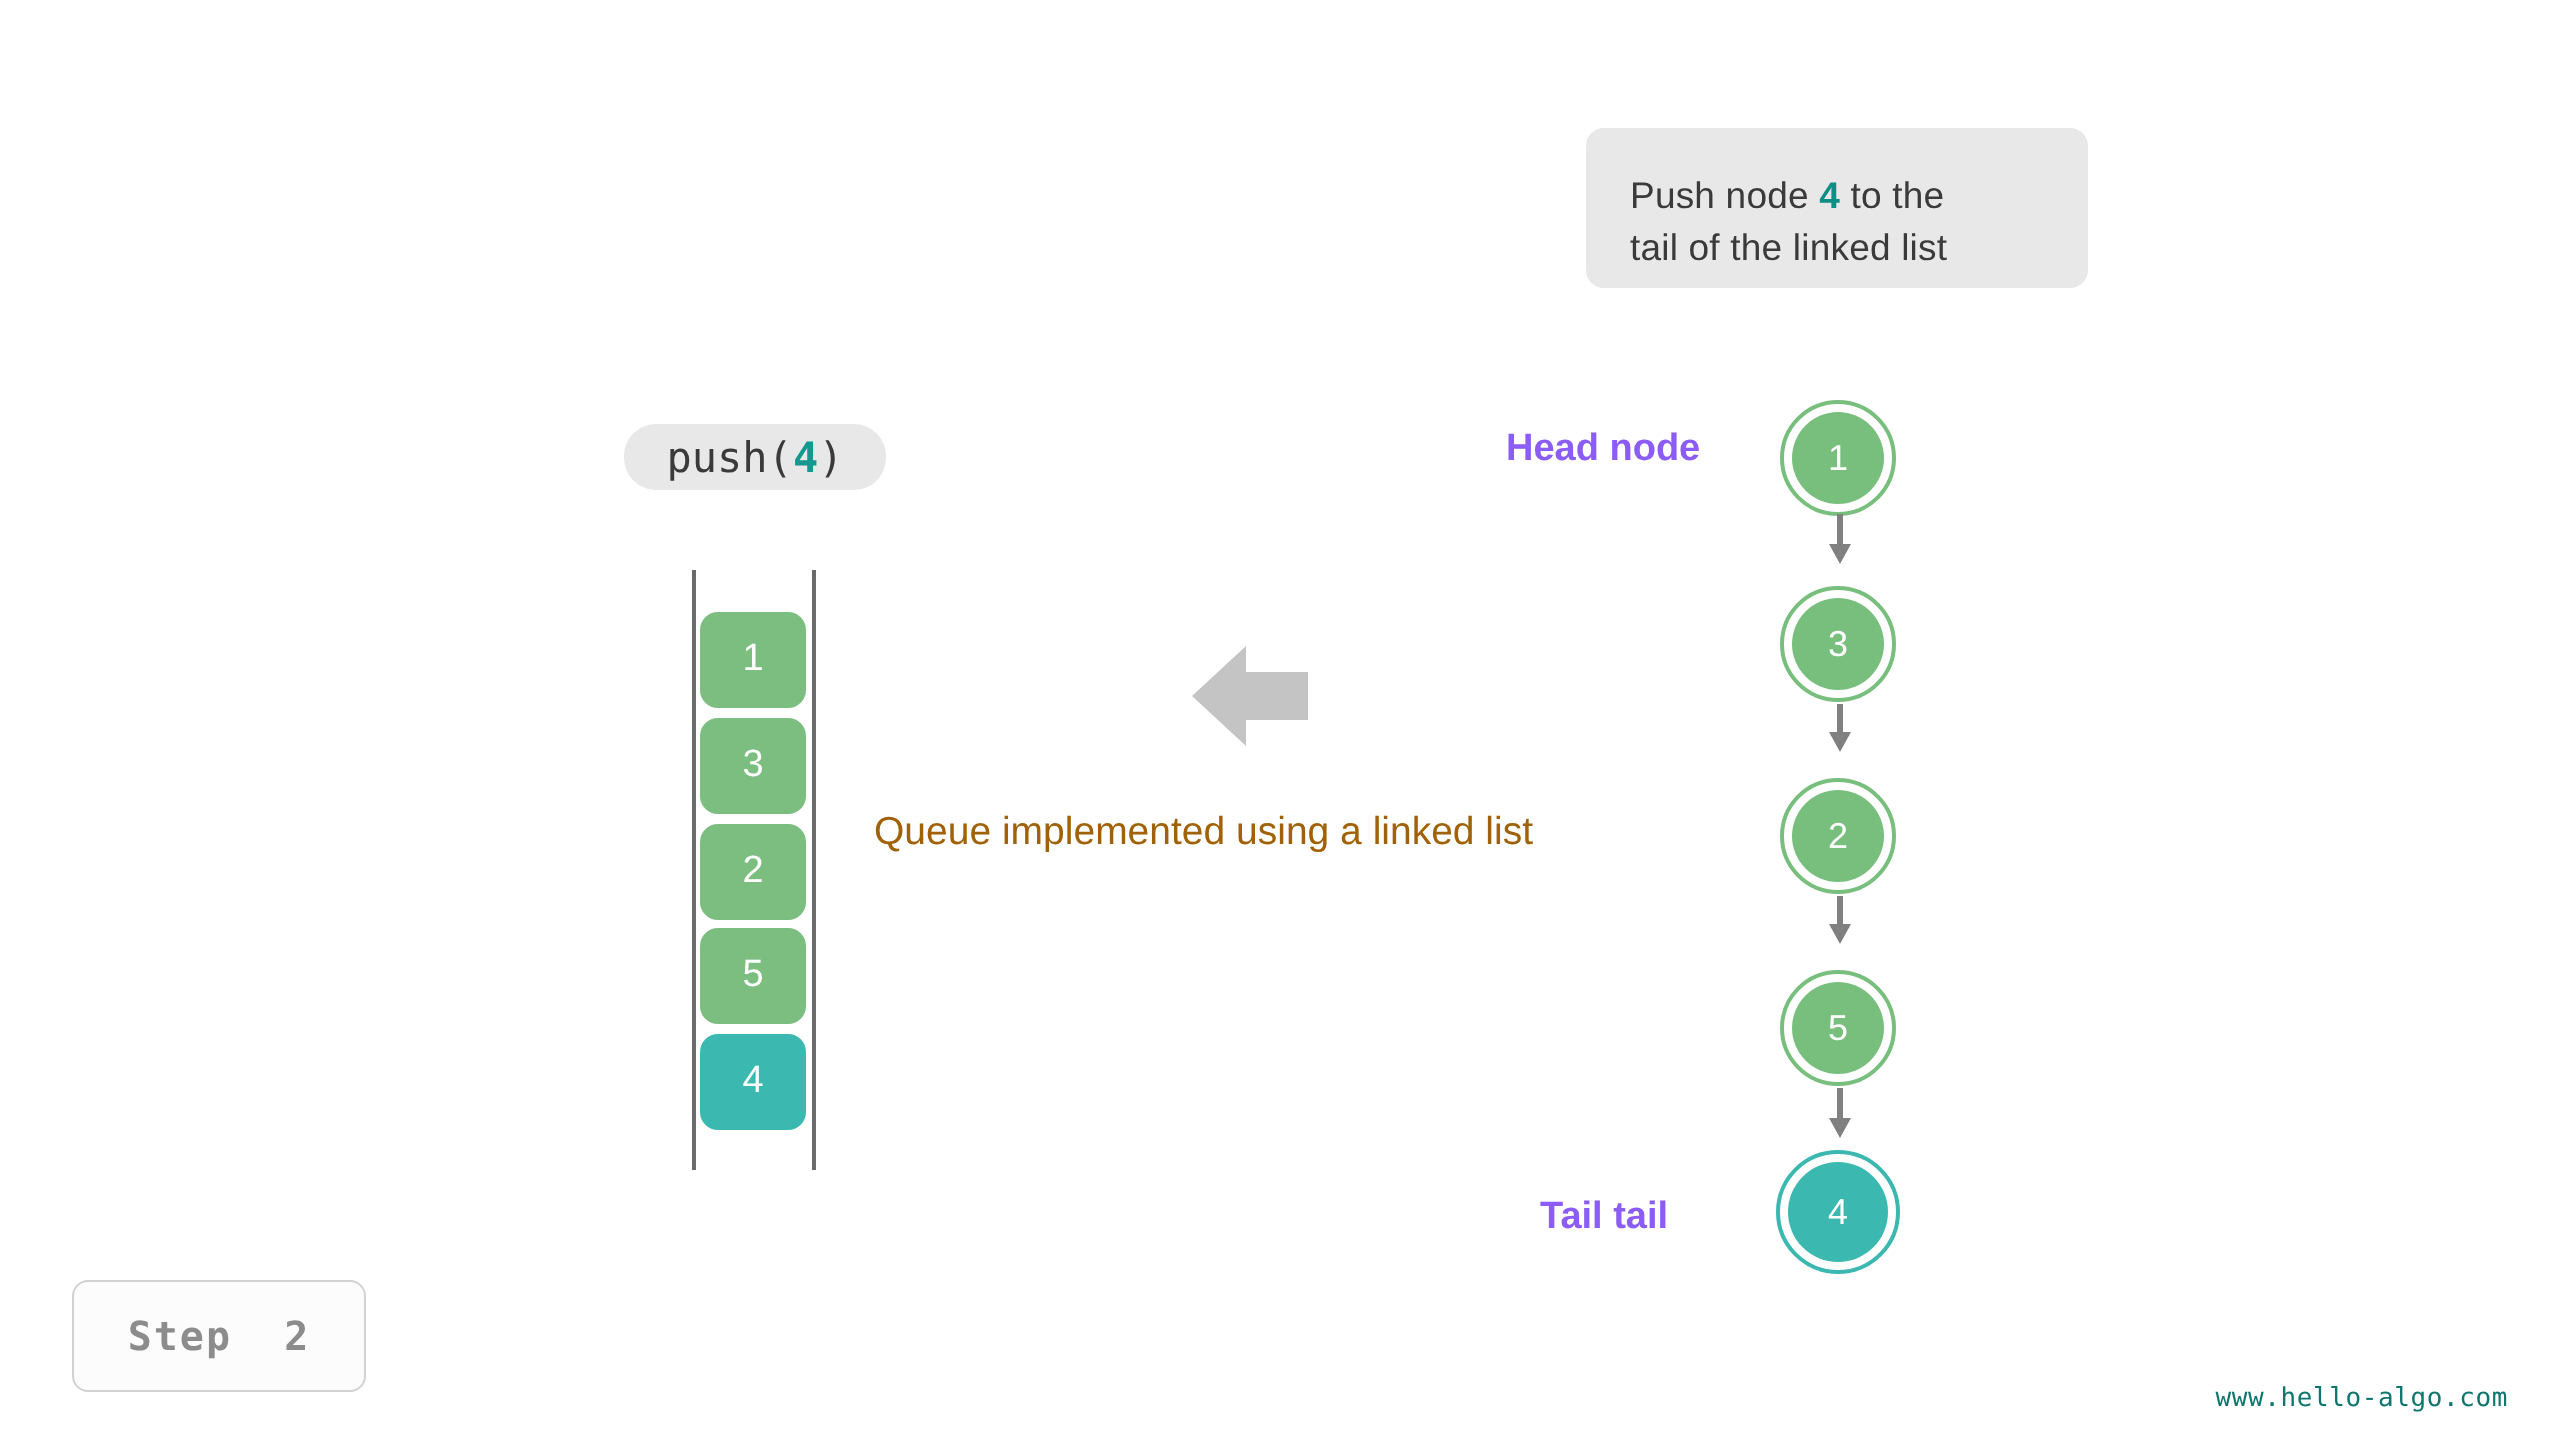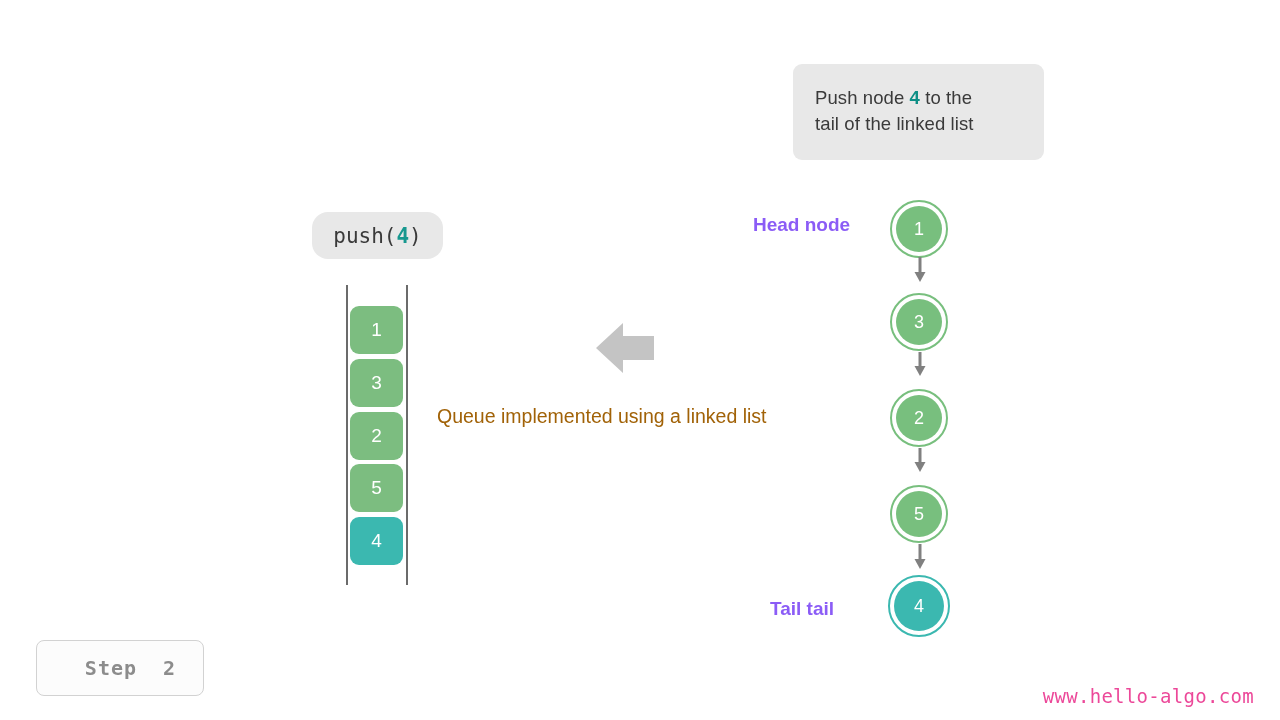--- a/index.html
+++ b/index.html
@@ -18,21 +18,21 @@
     position: absolute;
     inset: 0;
   }
 
   
   .callout {
     position: absolute;
     left: 793px;
     top: 64px;
     width: 251px;
-    height: 96px;
+    height: 80px;
     background: #e8e8e8;
     border-radius: 9px;
     box-sizing: border-box;
     padding: 21px 22px 0 22px;
   }
   .callout-text {
     font-size: 18.5px;
     line-height: 26px;
     color: #3a3a3a;
     letter-spacing: 0.1px;
@@ -41,21 +41,21 @@
     color: #0e8f86;
     font-weight: bold;
   }
 
   
   .op-chip {
     position: absolute;
     left: 312px;
     top: 212px;
     width: 131px;
-    height: 47px;
+    height: 33px;
     background: #e8e8e8;
     border-radius: 16px;
     display: flex;
     align-items: center;
     justify-content: center;
   }
   .op-text {
     font-family: "DejaVu Sans Mono", "Liberation Mono", monospace;
     font-size: 21px;
     color: #3a3a3a;
@@ -166,39 +166,38 @@
     left: 36px;
     top: 640px;
     width: 145px;
     height: 54px;
     border: 1px solid #d2d2d2;
     border-radius: 8px;
     background: #fcfcfc;
     display: flex;
     align-items: center;
     justify-content: center;
-    padding-left: 21px;
   }
   .step-text {
     font-family: "DejaVu Sans Mono", "Liberation Mono", monospace;
     font-size: 20px;
     font-weight: bold;
     color: #8c8c8c;
     letter-spacing: 1px;
     white-space: pre;
   }
 
   
   .watermark {
     position: absolute;
     right: 26px;
     bottom: 13px;
     font-family: "DejaVu Sans Mono", "Liberation Mono", monospace;
-    font-size: 19px;
-    color: #ec4899;
+    font-size: 13px;
+    color: #0f766e;
     letter-spacing: 0.3px;
   }
 </style>
 </head>
 <body>
 
 <div class="stage">
 
   <div class="callout">
     <div class="callout-text">

